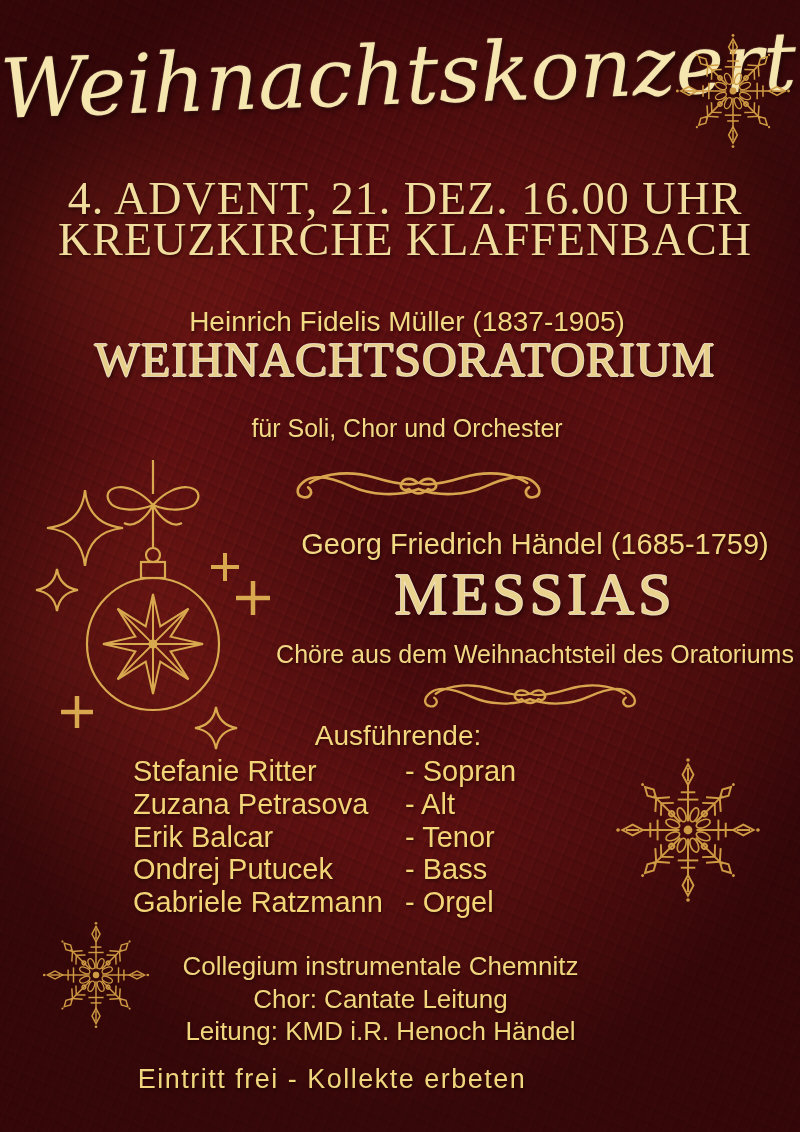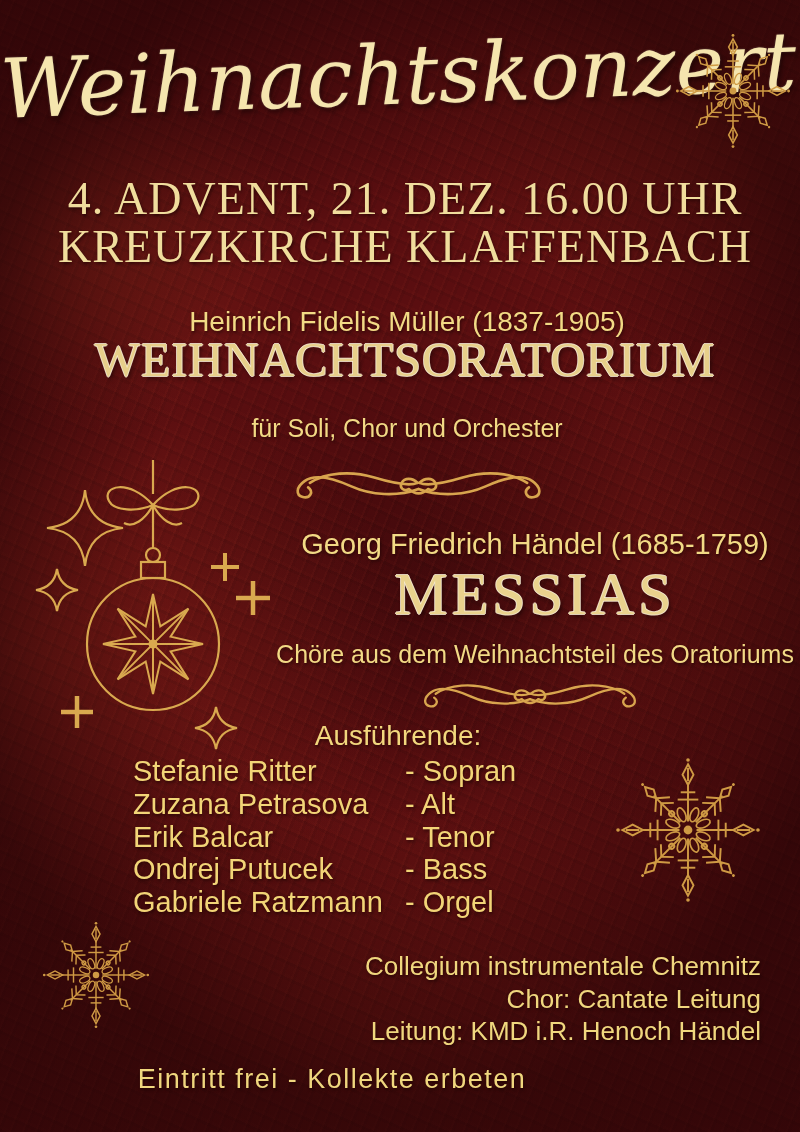--- a/index.html
+++ b/index.html
@@ -25,21 +25,21 @@
   .shadow{text-shadow:1px 2px 3px rgba(20,0,0,0.55);}
 
   .title-script{
     left:0;top:26px;width:726px;
     font-family:"DejaVu Serif","Liberation Serif",serif;
     font-style:italic;font-size:82px;line-height:1.25;
     color:#f5e5ae;transform:rotate(-2deg);
     text-shadow:2px 3px 5px rgba(15,0,0,0.6),0 0 2px rgba(255,246,220,0.35);
   }
   .date-line{left:10px;top:172px;width:790px;font-size:46px;letter-spacing:1px;color:#f0dd9d;}
-  .venue-line{left:10px;top:220px;width:790px;font-size:46px;letter-spacing:1px;color:#f0dd9d;}
+  .venue-line{left:10px;top:213px;width:790px;font-size:46px;letter-spacing:1px;color:#f0dd9d;}
   .composer1{left:12px;top:306px;width:790px;font-size:28px;color:#f2da85;}
   .work1-title{
     left:10px;top:332px;width:790px;font-size:48px;letter-spacing:1px;color:#e7cf8a;
     text-shadow:-1px 0 0 rgba(250,240,214,0.85),1px 0 0 rgba(250,240,214,0.85),
                 0 -1px 0 rgba(250,240,214,0.85),0 1px 0 rgba(250,240,214,0.85),
                 2px 3px 4px rgba(15,0,0,0.55);
   }
   .work1-sub{left:12px;top:414px;width:790px;font-size:25px;color:#f2da85;}
   .flourish-top{left:286px;top:462px;width:265px;height:40px;color:#d8a54e;}
   .flourish-bottom{left:415px;top:675px;width:230px;height:36px;color:#d8a54e;}
@@ -50,21 +50,21 @@
                 0 -1px 0 rgba(250,240,214,0.85),0 1px 0 rgba(250,240,214,0.85),
                 2px 3px 4px rgba(15,0,0,0.55);
   }
   .work2-sub{left:265px;top:640px;width:540px;font-size:25px;color:#f2da85;}
   .perf-heading{left:0;top:720px;width:796px;font-size:28px;color:#f2d77d;}
   .perf-grid{
     left:133px;top:755px;width:420px;
     display:grid;grid-template-columns:272px 1fr;
     font-size:29px;line-height:32.8px;color:#f2d577;
   }
-  .ensembles{left:0;top:950px;width:761px;font-size:26px;line-height:32.5px;color:#f0d77e;text-align:right;}
+  .ensembles{left:0;top:950px;width:761px;font-size:26px;line-height:32.5px;color:#f0d77e;}
   .admission{left:0;top:1064px;width:664px;font-size:27px;letter-spacing:1.5px;color:#f0d77e;}
 
   .snowflake{color:#cf9a44;}
   .sf-topright{left:675px;top:33px;width:116px;height:116px;}
   .sf-midright{left:615px;top:757px;width:146px;height:146px;}
   .sf-bottomleft{left:42px;top:921px;width:108px;height:108px;}
   .ornament-svg{left:25px;top:448px;width:260px;height:310px;color:#d9a94f;}
 </style>
 </head>
 <body>

